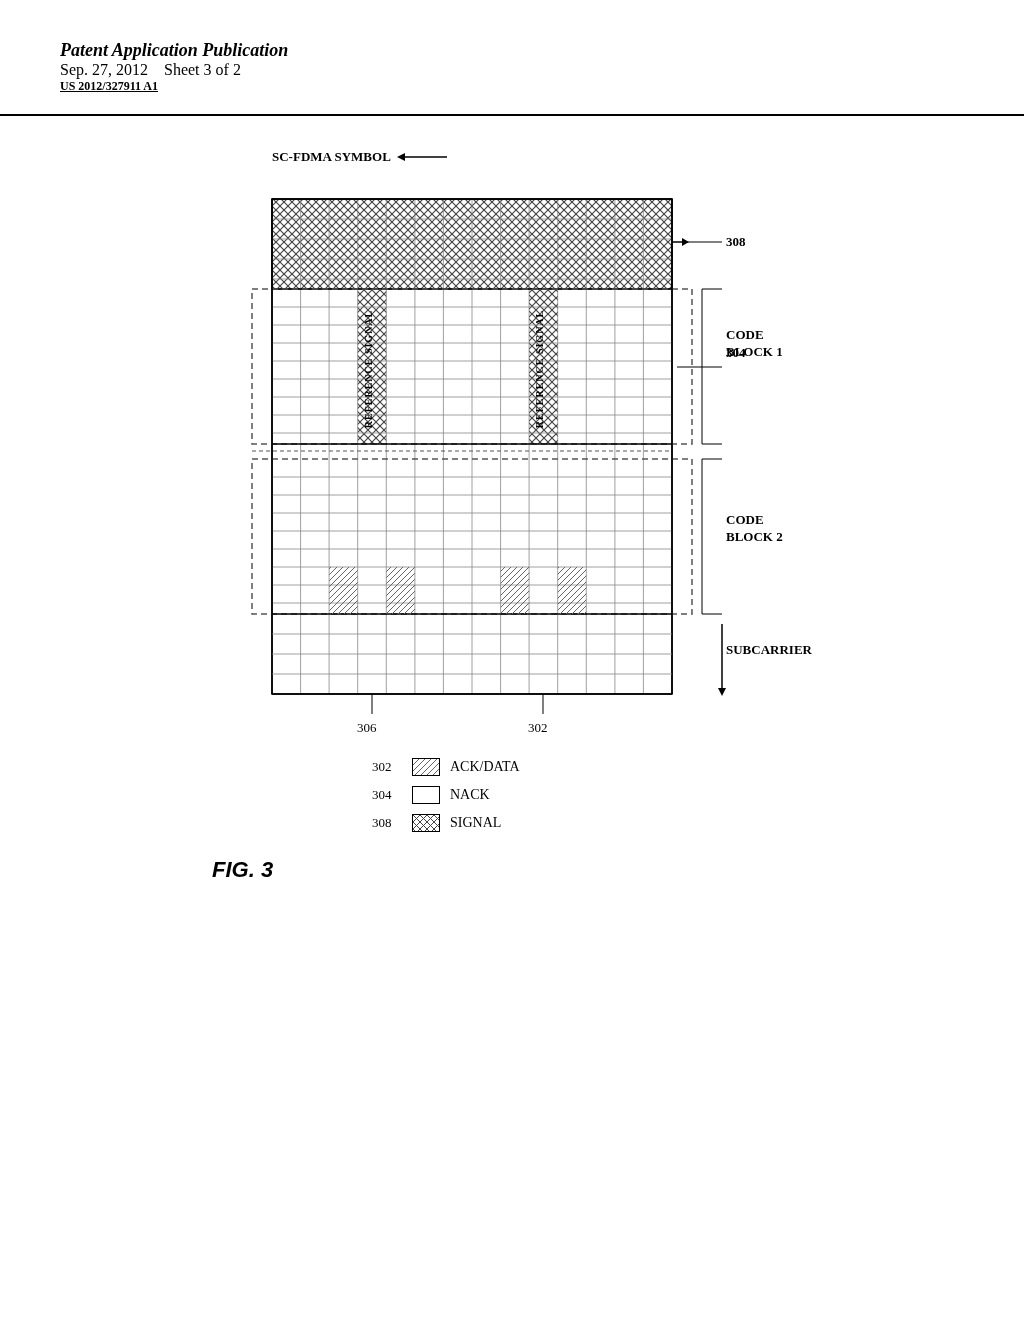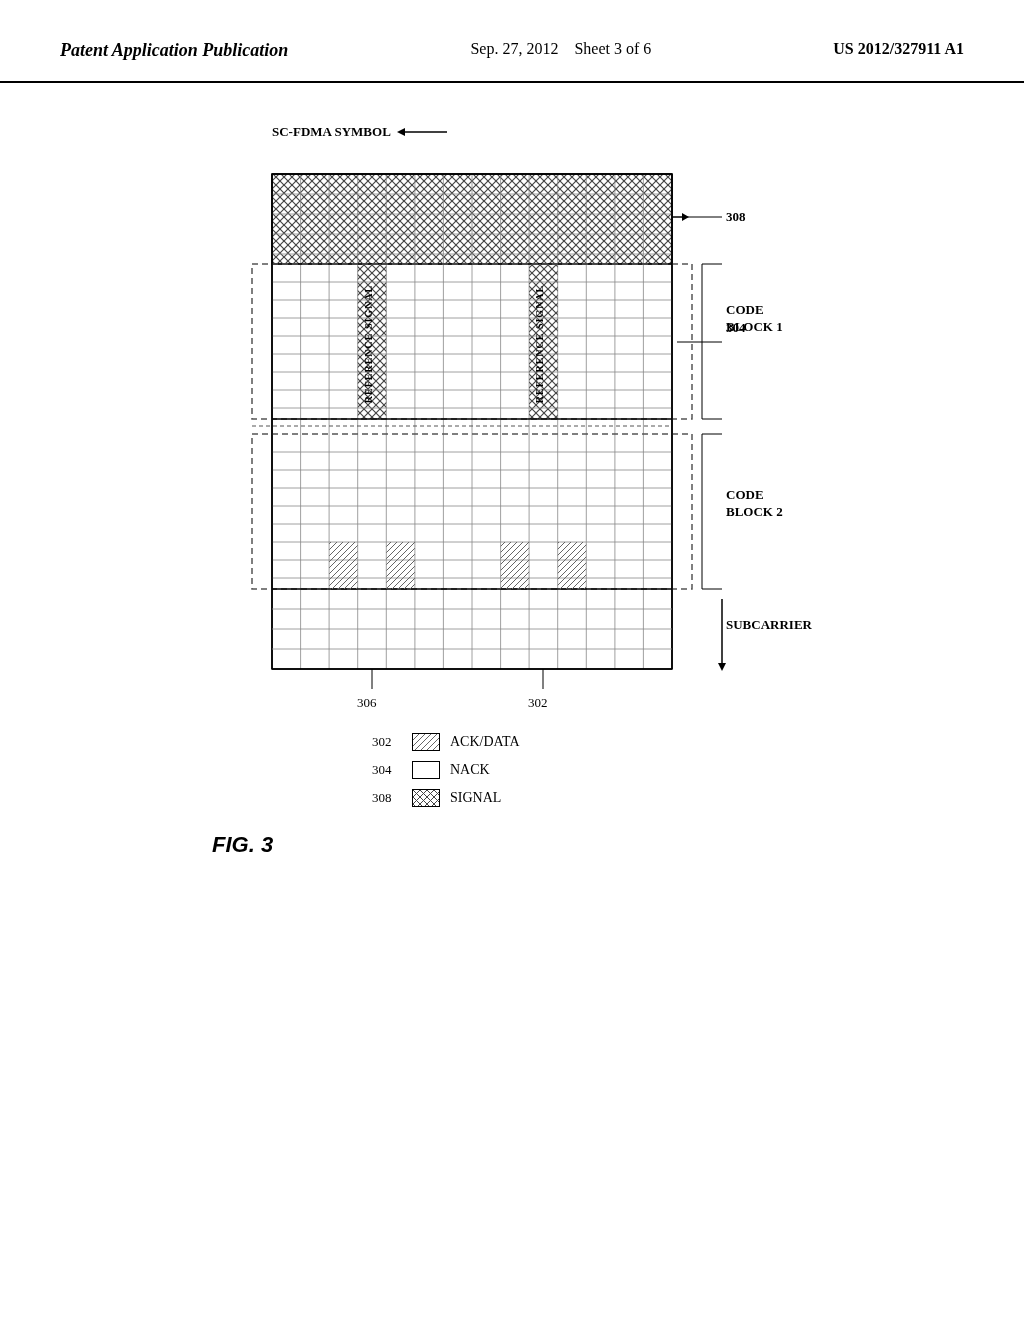--- a/index.html
+++ b/index.html
@@ -11,66 +11,68 @@
       position: relative;
       overflow: hidden;
     }
 
     .header {
       display: flex;
       justify-content: space-between;
       align-items: flex-start;
       padding: 40px 60px 20px 60px;
       border-bottom: 2px solid #000;
+      flex-direction: column;
     }
 
     .header-left {
       font-size: 18px;
       font-weight: bold;
       font-style: italic;
     }
 
     .header-center {
       font-size: 16px;
       text-align: center;
     }
 
     .header-right {
-      font-size: 16px;
+      font-size: 12px;
       font-weight: bold;
+      text-decoration: underline;
     }
 
     .main-content {
       display: flex;
       flex-direction: column;
       align-items: center;
       padding: 60px 60px 20px 60px;
     }
 
     .figure-container {
       position: relative;
       width: 700px;
-      margin: 16px auto;
+      margin: 8px auto;
     }
 
     .diagram-wrapper {
       position: relative;
       margin-top: 40px;
     }
 
   </style>
 </head>
 <body>
 
 <div class="header">
   <div class="header-left">Patent Application Publication</div>
   <div class="header-center">
     <span>Sep. 27, 2012</span>
     &nbsp;&nbsp;
-    <span>Sheet 3 of 6</span>
+    <span>Sheet 3 of 2</span>
   </div>
   <div class="header-right">US 2012/327911 A1</div>
 </div>
 
 <div class="main-content">
 
   <div class="figure-container">
 
     <div class="diagram-wrapper" style="position:relative; width:600px; margin:0 auto;">
 

